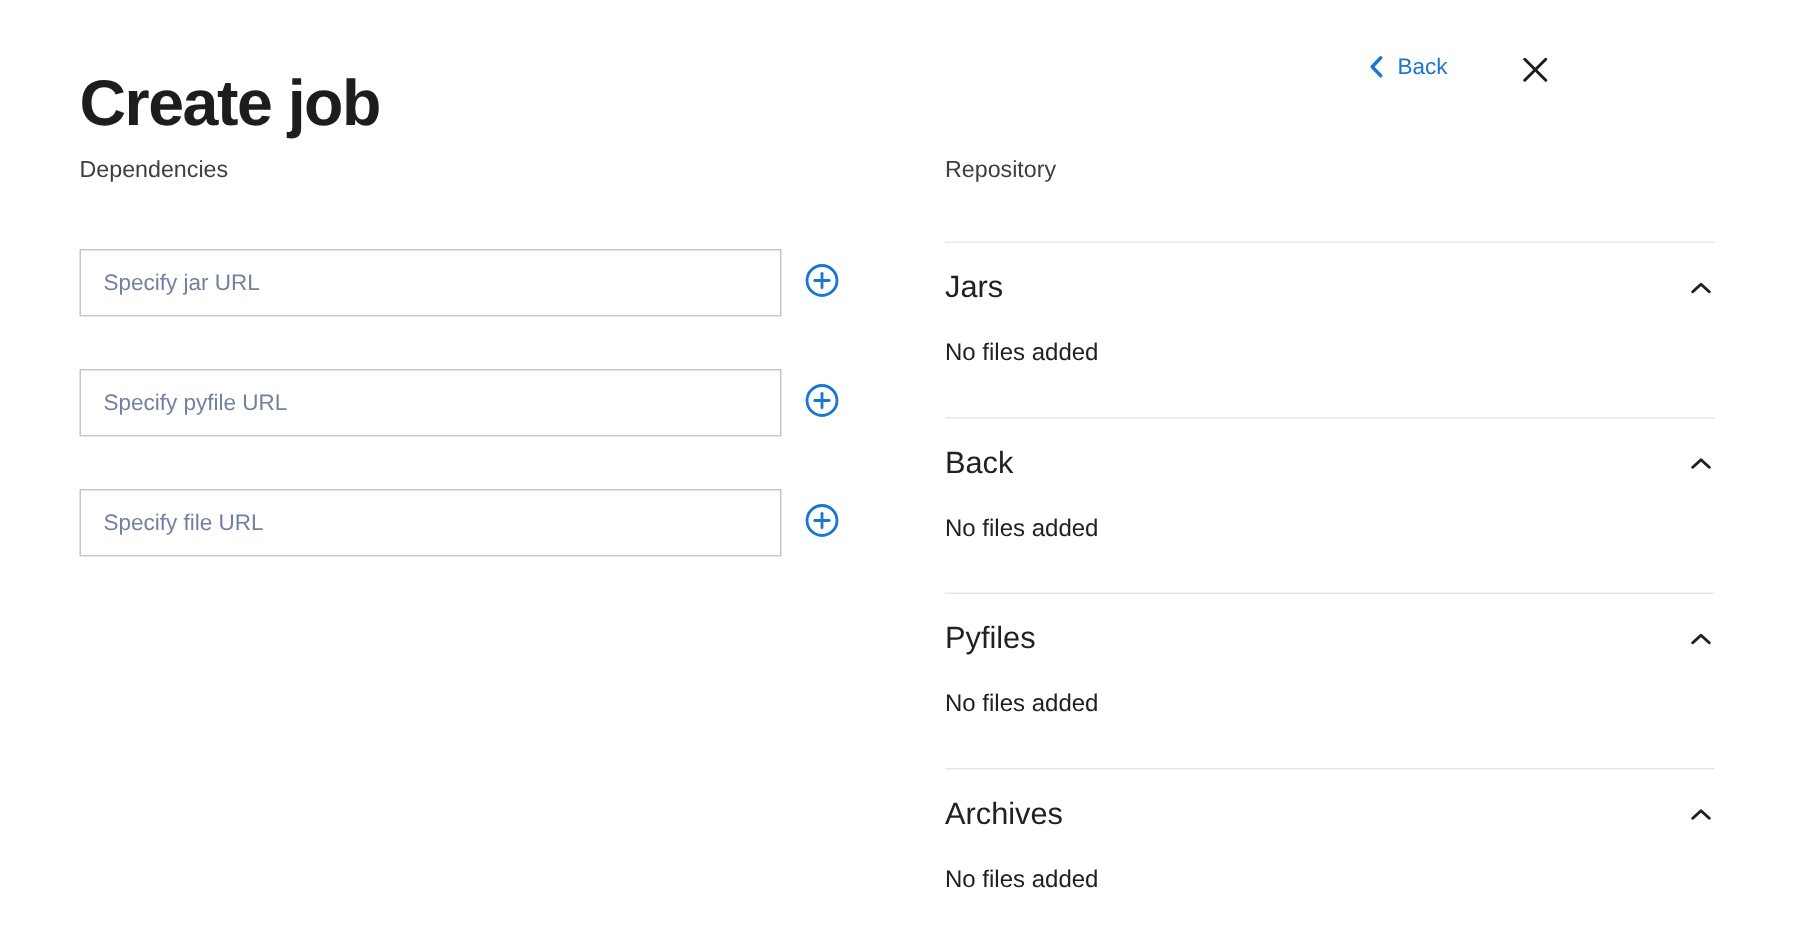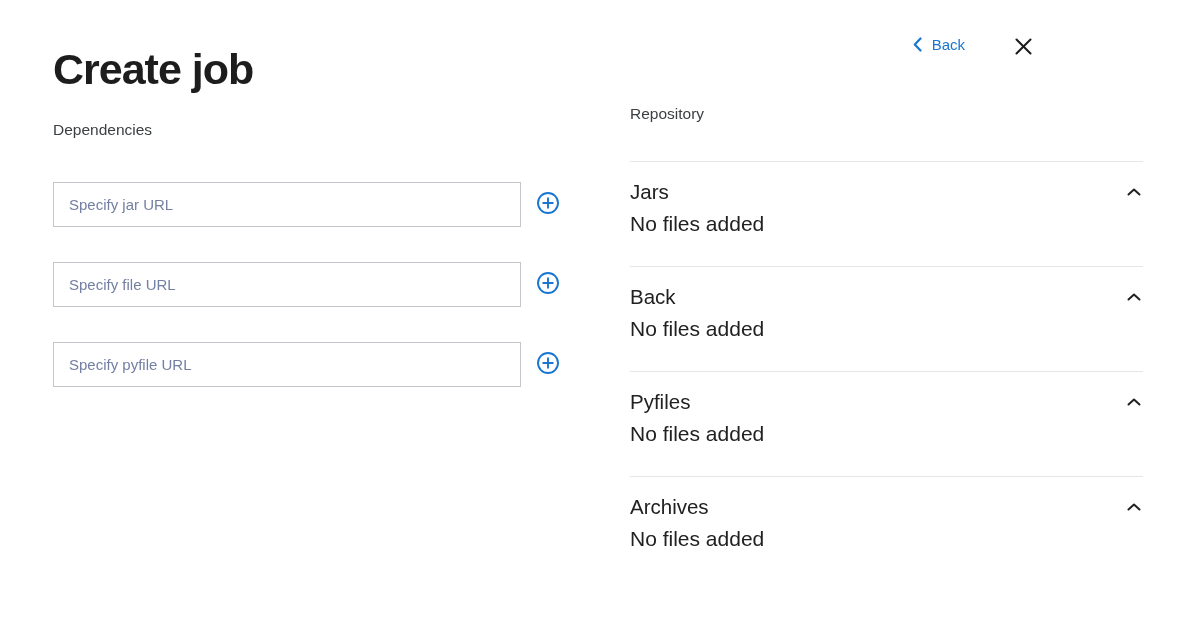--- a/index.html
+++ b/index.html
@@ -58,21 +58,20 @@
     font-size: 15.5px;
     color: #3c4043;
     line-height: 20px;
   }
 
   .deps-col {
     position: absolute;
     left: 53px;
     top: 104px;
     width: 530px;
-    margin-top: 16px;
   }
   .deps-rows { margin-top: 42px; }
   .dep-row {
     display: flex;
     align-items: center;
     margin-bottom: 35px;
   }
   .dep-input {
     width: 468px;
     height: 45px;
@@ -125,23 +124,23 @@
     border: none;
     padding: 0;
     width: 18px;
     height: 18px;
     cursor: pointer;
     display: flex;
     align-items: center;
     justify-content: center;
   }
   .repo-section-status {
-    margin-top: 10px;
+    margin-top: 22px;
     padding-bottom: 32px;
-    font-size: 21px;
+    font-size: 16px;
     color: #212121;
     line-height: 20px;
   }
 </style>
 </head>
 <body>
 
 <div class="page">
 
   <h1 class="page-title">Create job</h1>
@@ -176,45 +175,45 @@
             <svg width="24" height="24" viewBox="0 0 24 24">
               <circle cx="12" cy="12" r="10" fill="none" stroke="#1976d2" stroke-width="1.9"></circle>
               <line x1="12" y1="7.2" x2="12" y2="16.8" stroke="#1976d2" stroke-width="1.9" stroke-linecap="round"></line>
               <line x1="7.2" y1="12" x2="16.8" y2="12" stroke="#1976d2" stroke-width="1.9" stroke-linecap="round"></line>
             </svg>
           </span>
         </button>
       </div>
 
       <div class="dep-row">
+        <input class="dep-input" type="text" placeholder="Specify pyfile URL" style="">
+        <button class="add-btn">
+          <span>
+            <svg width="24" height="24" viewBox="0 0 24 24">
+              <circle cx="12" cy="12" r="10" fill="none" stroke="#1976d2" stroke-width="1.9"></circle>
+              <line x1="12" y1="7.2" x2="12" y2="16.8" stroke="#1976d2" stroke-width="1.9" stroke-linecap="round"></line>
+              <line x1="7.2" y1="12" x2="16.8" y2="12" stroke="#1976d2" stroke-width="1.9" stroke-linecap="round"></line>
+            </svg>
+          </span>
+        </button>
+      </div>
+
+      <div class="dep-row">
         <input class="dep-input" type="text" placeholder="Specify file URL" style="">
         <button class="add-btn">
           <span>
             <svg width="24" height="24" viewBox="0 0 24 24">
               <circle cx="12" cy="12" r="10" fill="none" stroke="#1976d2" stroke-width="1.9"></circle>
               <line x1="12" y1="7.2" x2="12" y2="16.8" stroke="#1976d2" stroke-width="1.9" stroke-linecap="round"></line>
               <line x1="7.2" y1="12" x2="16.8" y2="12" stroke="#1976d2" stroke-width="1.9" stroke-linecap="round"></line>
             </svg>
           </span>
         </button>
       </div>
 
-      <div class="dep-row">
-        <input class="dep-input" type="text" placeholder="Specify pyfile URL" style="">
-        <button class="add-btn">
-          <span>
-            <svg width="24" height="24" viewBox="0 0 24 24">
-              <circle cx="12" cy="12" r="10" fill="none" stroke="#1976d2" stroke-width="1.9"></circle>
-              <line x1="12" y1="7.2" x2="12" y2="16.8" stroke="#1976d2" stroke-width="1.9" stroke-linecap="round"></line>
-              <line x1="7.2" y1="12" x2="16.8" y2="12" stroke="#1976d2" stroke-width="1.9" stroke-linecap="round"></line>
-            </svg>
-          </span>
-        </button>
-      </div>
-
 
     </div>
   </div>
 
   <div class="repo-col">
     <div class="col-label">Repository</div>
 
     <div class="repo-sections">
 
       <div class="repo-section">

